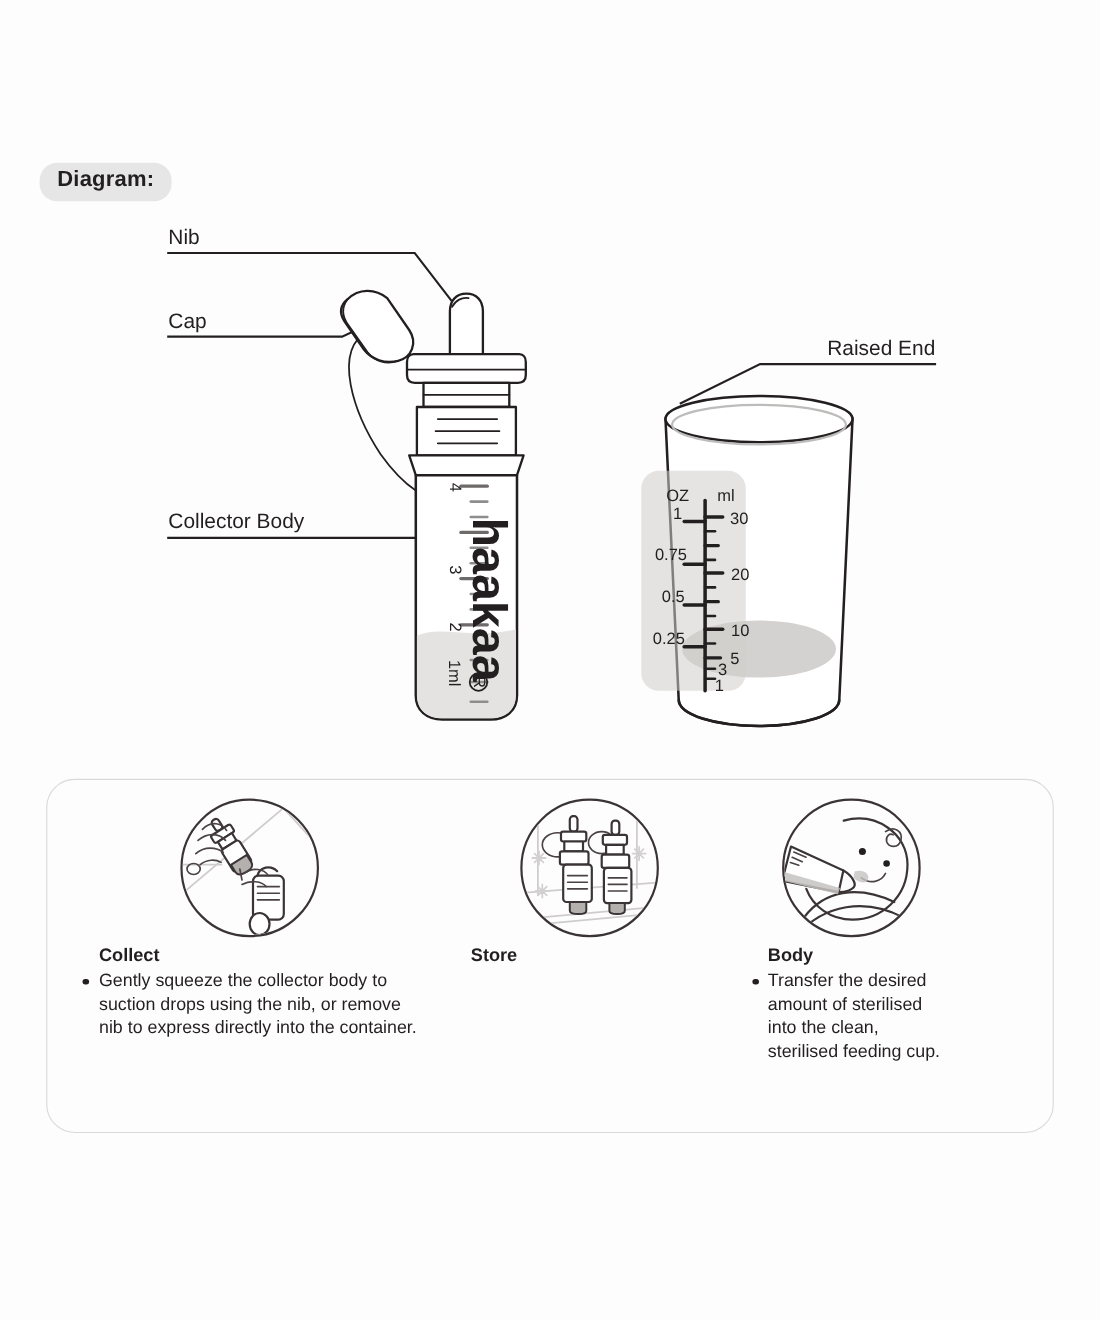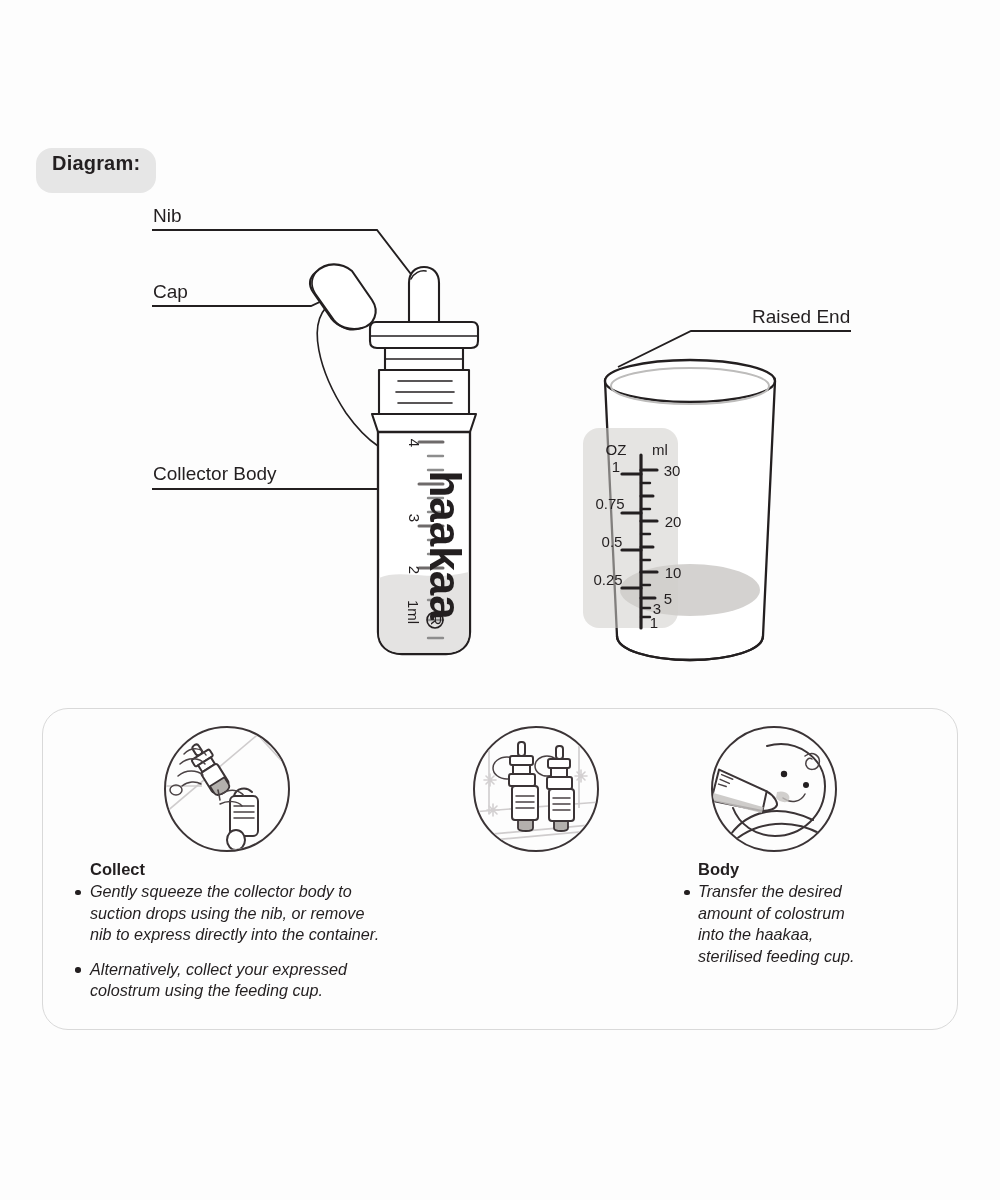--- a/index.html
+++ b/index.html
@@ -14,21 +14,21 @@
     overflow: hidden;
   }
 
   
   #diagram-badge {
     position: absolute;
     left: 36px;
     top: 148px;
     background: #e6e6e6;
     border-radius: 16px;
-    padding: 5px 16px 20px 16px;
+    padding: 5px 16px 10px 16px;
     font-size: 20px;
     font-weight: bold;
     letter-spacing: .2px;
     color: #231f20;
     line-height: 1;
   }
 
   
   #diagram-area {
     position: absolute;
@@ -118,21 +118,20 @@
   }
   .col-feed .step-title { padding-left: 14px; }
   .bullets { margin: 0; padding: 0; list-style: none; }
   .bullet {
     position: relative;
     font-size: 16.2px;
     line-height: 21.5px;
     color: #231f20;
     padding-left: 24px;
     margin-bottom: 13px;
-    font-style: italic;
   }
   .col-feed .bullet { padding-left: 14px; }
   .bullet::before {
     content: "";
     position: absolute;
     left: 9px;
     top: 8.5px;
     width: 5.5px;
     height: 5.5px;
     border-radius: 50%;
@@ -343,21 +342,20 @@
           <path class="illo-line" d="M72 72 C74 64 84 62 90 68"></path>
           <path class="illo-line-thin" d="M60 70 C68 64 78 66 82 72"></path>
           <path class="illo-line-thin" d="M58 80 C66 76 76 77 80 82"></path>
           <ellipse cx="74" cy="116" rx="9" ry="10" class="illo-fillw"></ellipse>
         </g>
       </g>
     </svg>
     <div class="step-title">Collect</div>
     <ul class="bullets">
       <li class="bullet">Gently squeeze the collector body to suction drops using the nib, or remove nib to express directly into the container.</li>
-      <li class="bullet">Alternatively, collect your expressed colostrum using the feeding cup.</li>
     </ul>
   </div>
 
   <div class="step-col col-store">
     <svg class="step-illo" viewBox="0 0 130 130">
       <circle cx="65" cy="65" r="62" fill="#ffffff" class="illo-line"></circle>
       <clipPath id="clipB">
           <circle cx="65" cy="65" r="61"></circle>
         </clipPath>
       <g clip-path="url(#clipB)">
@@ -396,20 +394,21 @@
           <rect x="85" y="22" width="7" height="13" rx="3" class="illo-fillw"></rect>
           <rect x="77" y="35" width="22" height="9" rx="2" class="illo-fillw"></rect>
           <rect x="80" y="44" width="16" height="9" class="illo-fillw"></rect>
           <rect x="76" y="53" width="25" height="12" rx="2" class="illo-fillw"></rect>
           <rect x="78" y="65" width="25" height="32" rx="3" class="illo-fillw"></rect>
           <path class="illo-line-thin" d="M82 74 L99 74 M82 80 L99 80 M82 86 L99 86"></path>
           <path class="illo-gray" d="M83 97 L97 97 L97 104 C97 106 94 107 90 107 C86 107 83 106 83 104 Z"></path>
         </g>
       </g>
     </svg>
+    <div class="step-title">Store</div>
   </div>
 
   <div class="step-col col-feed">
     <svg class="step-illo" viewBox="0 0 130 130">
       <circle cx="65" cy="65" r="62" fill="#ffffff" class="illo-line"></circle>
       <clipPath id="clipC">
           <circle cx="65" cy="65" r="61"></circle>
         </clipPath>
       <g clip-path="url(#clipC)">
 
@@ -430,16 +429,16 @@
           <path class="illo-line" d="M56 62 C66 64 70 70 70 72 C70 76 64 80 58 82"></path>
           <path class="illo-line-thin" d="M8 60 L20 61 M8 65 L18 66 M8 70 L16 70"></path>
           <path d="M6 80 L58 78 L58 84 L6 88 Z" fill="#c6c3c1" opacity="0.85"></path>
         </g>
 
         <path d="M68 68 C76 66 82 70 80 76 C78 80 70 78 67 74 Z" fill="#c6c3c1" opacity="0.8"></path>
       </g>
     </svg>
     <div class="step-title">Body</div>
     <ul class="bullets">
-      <li class="bullet">Transfer the desired amount of colostrum into the haakaa, sterilised feeding cup.</li>
+      <li class="bullet">Transfer the desired amount of sterilised into the clean, sterilised feeding cup.</li>
     </ul>
   </div>
 </div>
 
 </body></html>

